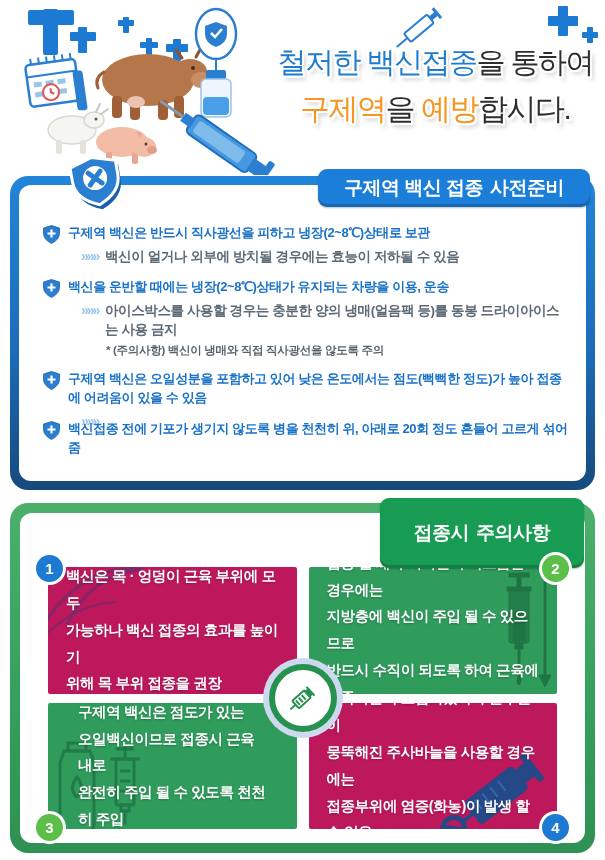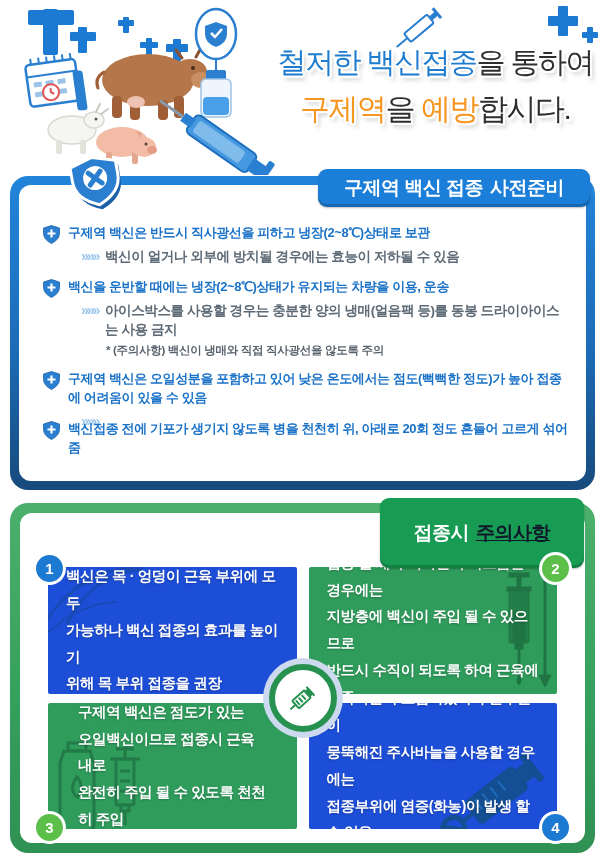--- a/index.html
+++ b/index.html
@@ -36,21 +36,21 @@
 
   
   .tab{position:absolute;z-index:6;height:38px;border-radius:9px;
     display:flex;align-items:center;justify-content:center;
     font-weight:bold;font-size:19px;color:#fff;letter-spacing:-0.5px;
     box-shadow:inset 0 -3px 0 rgba(0,0,0,.18), 0 1px 2px rgba(0,0,0,.25);}
   .tab-blue{top:-7px;right:5px;background:#1b7ed8;padding:0 26px;}
   .tab-green{top:-5px;right:11px;background:#189b52;padding:16px 34px;}
   .accent-yellow{margin-left:7px;}
   .tab-blue .accent-yellow{color:#ffffff;}
-  .tab-green .accent-yellow{color:#0f172a;text-decoration:underline;}
+  .tab-green .accent-yellow{color:#ffffff;}
 
   
   .shield-badge{position:absolute;top:-23px;left:58px;width:56px;height:60px;
     z-index:7;transform:rotate(-10deg);}
 
   
   .item{position:relative;padding-left:25px;margin-bottom:11px;}
   .item .main{margin:0;color:#1a72c8;font-weight:bold;font-size:13px;
     line-height:1.5;letter-spacing:-0.4px;}
   .bullet-shield{position:absolute;left:0;top:2px;width:17px;height:19px;}
@@ -60,21 +60,21 @@
     letter-spacing:-2px;font-size:14px;}
   .note{margin:3px 0 0 38px;color:#59636e;font-size:11.5px;font-weight:bold;letter-spacing:-0.3px;}
 
   
   .grid{position:absolute;left:28px;right:28px;top:54px;bottom:14px;
     display:grid;grid-template-columns:1fr 1fr;grid-template-rows:1fr 1fr;gap:9px 12px;}
   .cell{position:relative;overflow:hidden;border-radius:2px;color:#fff;font-weight:bold;
     font-size:14.5px;line-height:1.85;letter-spacing:-0.4px;white-space:pre-line;
     display:flex;align-items:center;padding:8px 18px;box-sizing:border-box;
     text-shadow:0 1px 2px rgba(0,0,0,.25);}
-  .cell-blue{background:#1d4ed8;}
+  .cell-blue{background:#be185d;}
   .cell-green{background:#2f9c5c;}
   .cell-art{position:absolute;pointer-events:none;}
 
   .num{position:absolute;width:27px;height:27px;border-radius:50%;z-index:8;
     color:#fff;font-weight:bold;font-size:15px;display:flex;align-items:center;
     justify-content:center;box-shadow:0 0 0 3px #fff;}
   .num-blue{background:#1d7ad2;}
   .num-green{background:#5bbf4a;}
   .num-1{left:-12px;top:-12px;}
   .num-2{right:-12px;top:-12px;}

